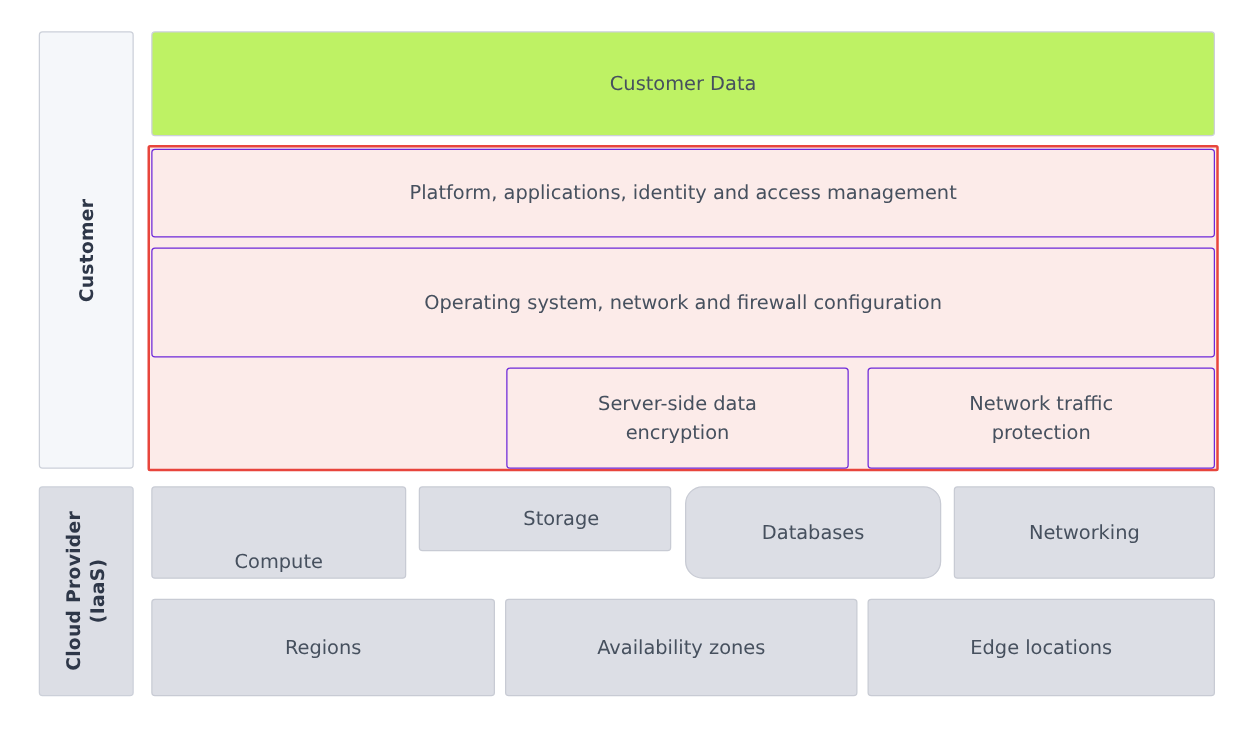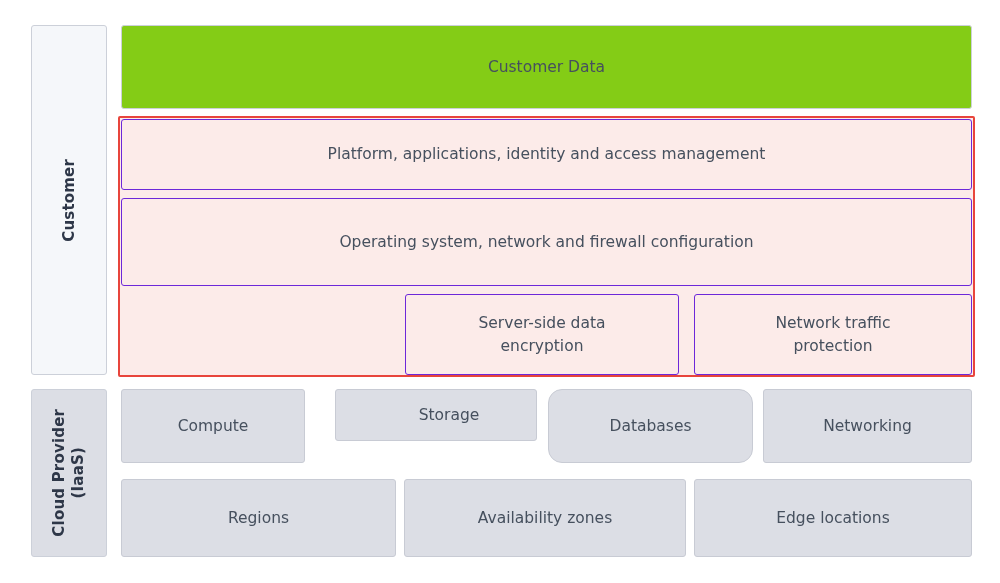--- a/index.html
+++ b/index.html
@@ -66,21 +66,21 @@
     text-align: center;
     font-size: 15.5px;
     line-height: 1.45;
     color: #46505e;
     border-radius: 3px;
     padding: 2px 6px;
   }
 
   
   .cell-top {
-    background: #84cc16;
+    background: #bef264;
     border: 1px solid #ccd0d9;
   }
 
   
   .cell-pink {
     background: #fcebe9;
     border: 1px solid #6d28d9;
   }
 
   
@@ -140,21 +140,21 @@
     </span>
   </div>
 
   <div class="cell cell-pink" style="left:694px; top:294px; width:278px; height:81px;">
     <span>
       <span>Network traffic</span><br>
       <span>protection</span>
     </span>
   </div>
 
-  <div class="cell cell-gray" style="left:121px; top:389px; width:184px; height:74px;">
+  <div class="cell cell-gray" style="left:121px; top:389px; width:204px; height:74px;align-items:flex-end;">
     <span>Compute</span>
   </div>
 
   <div class="cell cell-gray" style="left:335px; top:389px; width:202px; height:52px;padding-left:32px;">
     <span>Storage</span>
   </div>
 
   <div class="cell cell-gray" style="left:548px; top:389px; width:205px; height:74px;border-radius:14px;">
     <span>Databases</span>
   </div>

